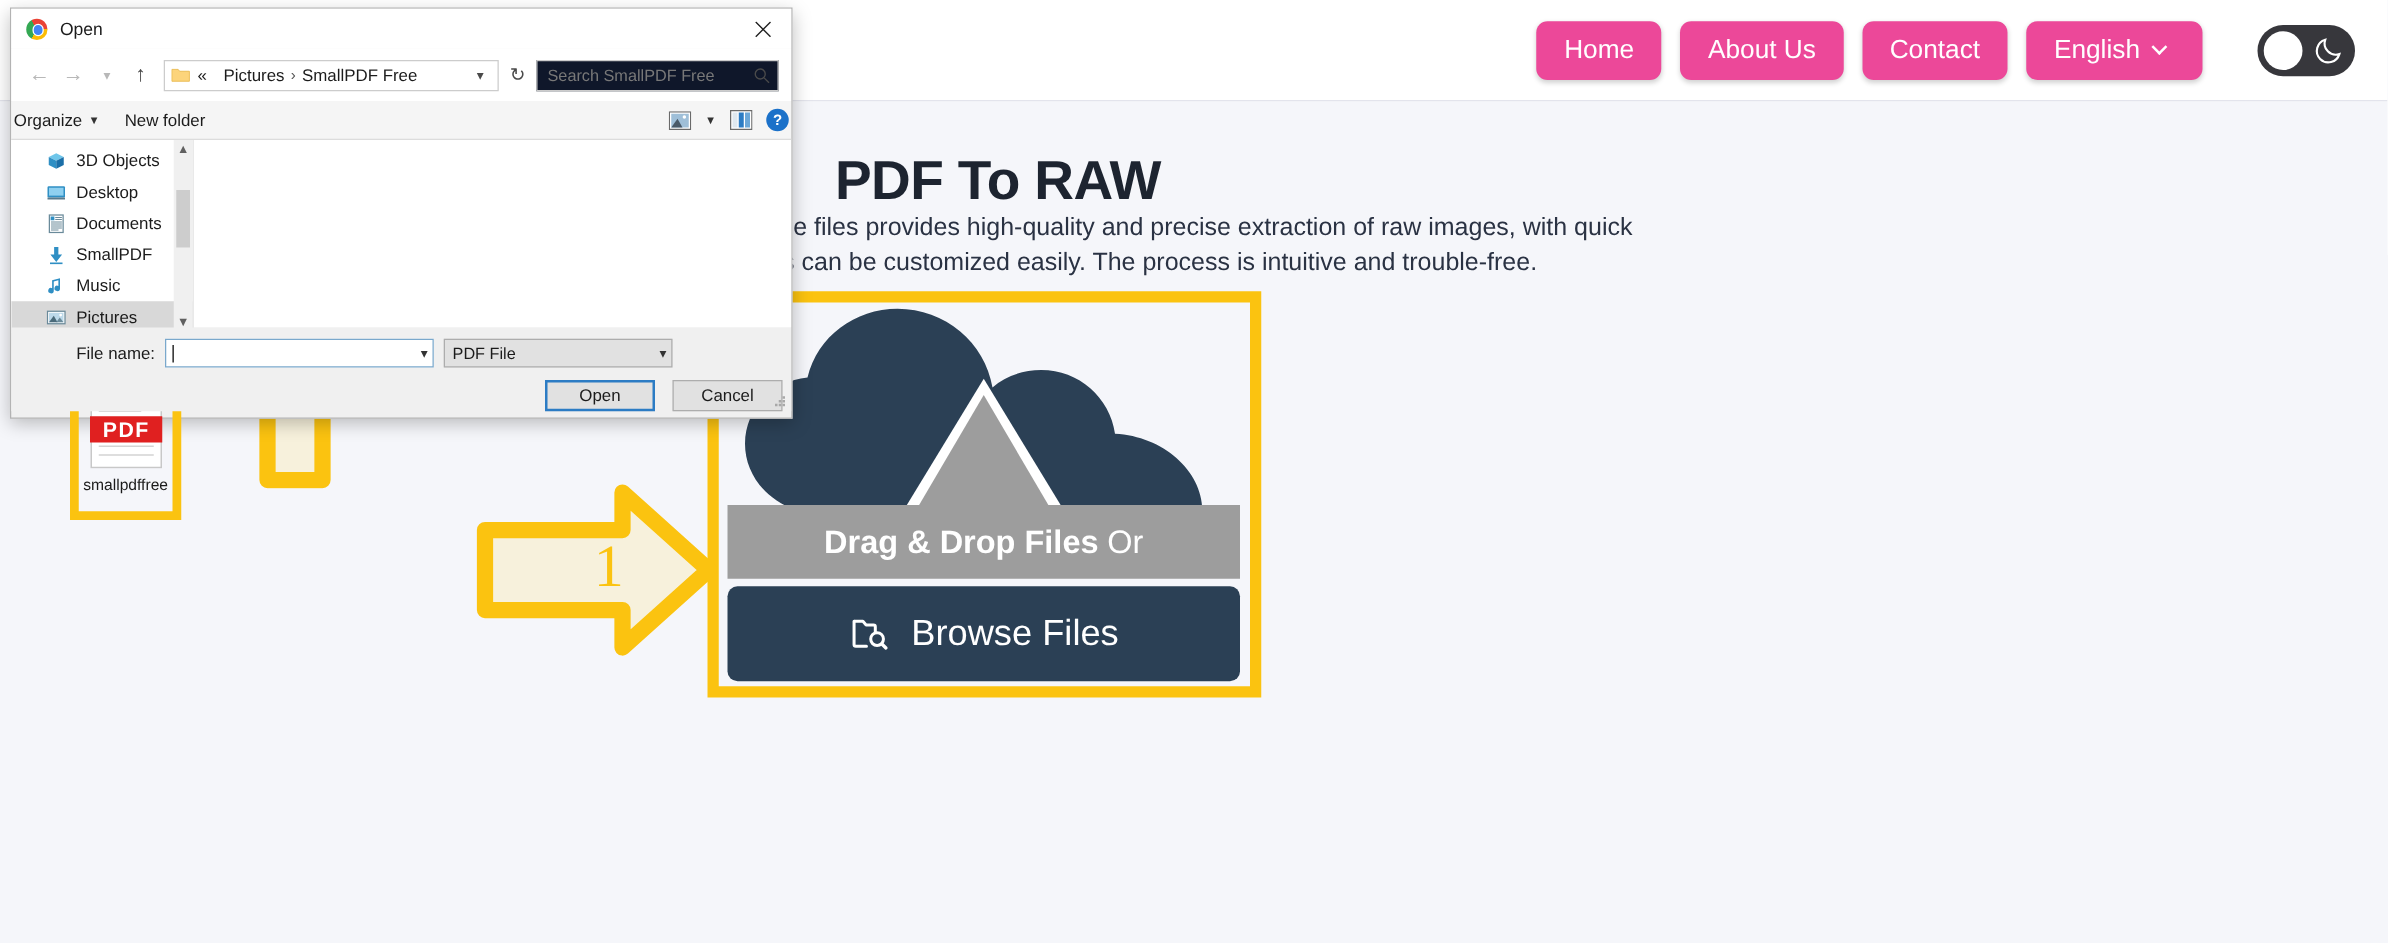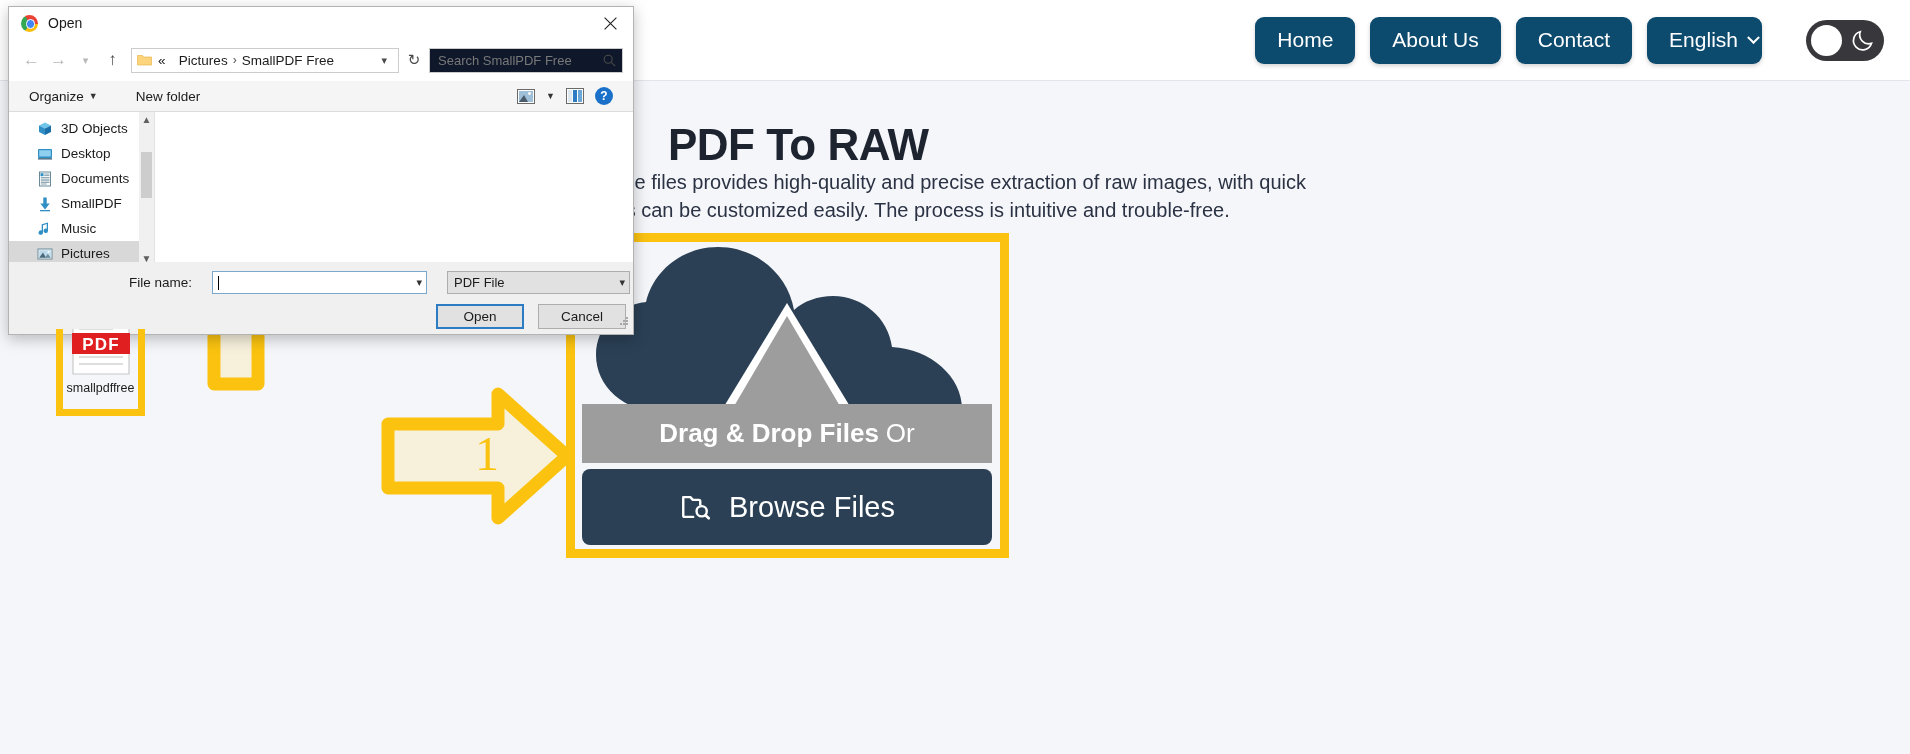--- a/index.html
+++ b/index.html
@@ -18,34 +18,34 @@
   }
   #site-header {
     position: absolute; top: 0; left: 0; right: 0; height: 81px;
     background: #ffffff;
     border-bottom: 1px solid #e3e4ec;
     display: flex; align-items: center; justify-content: flex-end;
     padding-right: 26px;
   }
   #nav-group { display: flex; align-items: center; gap: 15px; }
   .nav-btn {
-    background: #0c4a6e;
+    background: #ec4899;
     color: #ffffff;
     border: none;
     border-radius: 9px;
     height: 47px;
     padding: 0 22px;
     font-size: 21px;
     font-family: "Liberation Sans", sans-serif;
     display: flex; align-items: center; justify-content: center;
     box-shadow: 0 2px 4px rgba(0,0,0,0.18);
     cursor: pointer;
     white-space: nowrap;
   }
-  .nav-btn.lang { gap: 11px; padding-right: 4px; }
+  .nav-btn.lang { gap: 11px; padding-right: 30px; }
   .chev {
     display: inline-block;
     width: 9px; height: 9px;
     border-right: 2.2px solid #fff;
     border-bottom: 2.2px solid #fff;
     transform: rotate(45deg) translate(-2px,-2px);
   }
   #theme-toggle {
     margin-left: 29px;
     width: 78px; height: 41px;
@@ -224,22 +224,22 @@
     border: 1px solid #cccccc; background: #0f172a;
     display: flex; align-items: center; padding: 0 6px 0 8px;
   }
   #searchbox .ph { font-size: 13px; color: #787878; flex: 1 1 auto; }
 
   #dlg-toolbar {
     height: 31px;
     background: #f5f5f5;
     border-bottom: 1px solid #dcdcdc;
     display: flex; align-items: center;
-    padding: 0 20px;
-    gap: 18px;
+    padding: 0 2px;
+    gap: 0;
   }
   .tb-item {
     font-size: 13.5px; color: #1b1b1b; cursor: pointer;
     display: flex; align-items: center; gap: 5px;
     padding: 0 10px 0 0;
   }
   .tb-caret { font-size: 9px; color:#333; }
   #tb-right { margin-left: auto; display: flex; align-items: center; gap: 11px; }
   #help-icon {
     width: 18px; height: 18px; border-radius: 50%;
@@ -311,22 +311,22 @@
   }
 
   #dlg-footer {
     background: #f0f0f0;
     height: auto;
     padding: 9px 0 0 0;
     position: relative;
   }
   #fn-row {
     display: flex; align-items: center;
-    padding-left: 120px;
-    gap: 20px;
+    padding-left: 52px;
+    gap: 8px;
   }
   #fn-label { font-size: 13.5px; color: #1b1b1b; }
   #fn-input {
     width: 215px; height: 23px;
     border: 1px solid #7aa8cc;
     background: #ffffff;
     display: flex; align-items: center;
     padding: 0 4px 0 5px;
     position: relative;
   }

